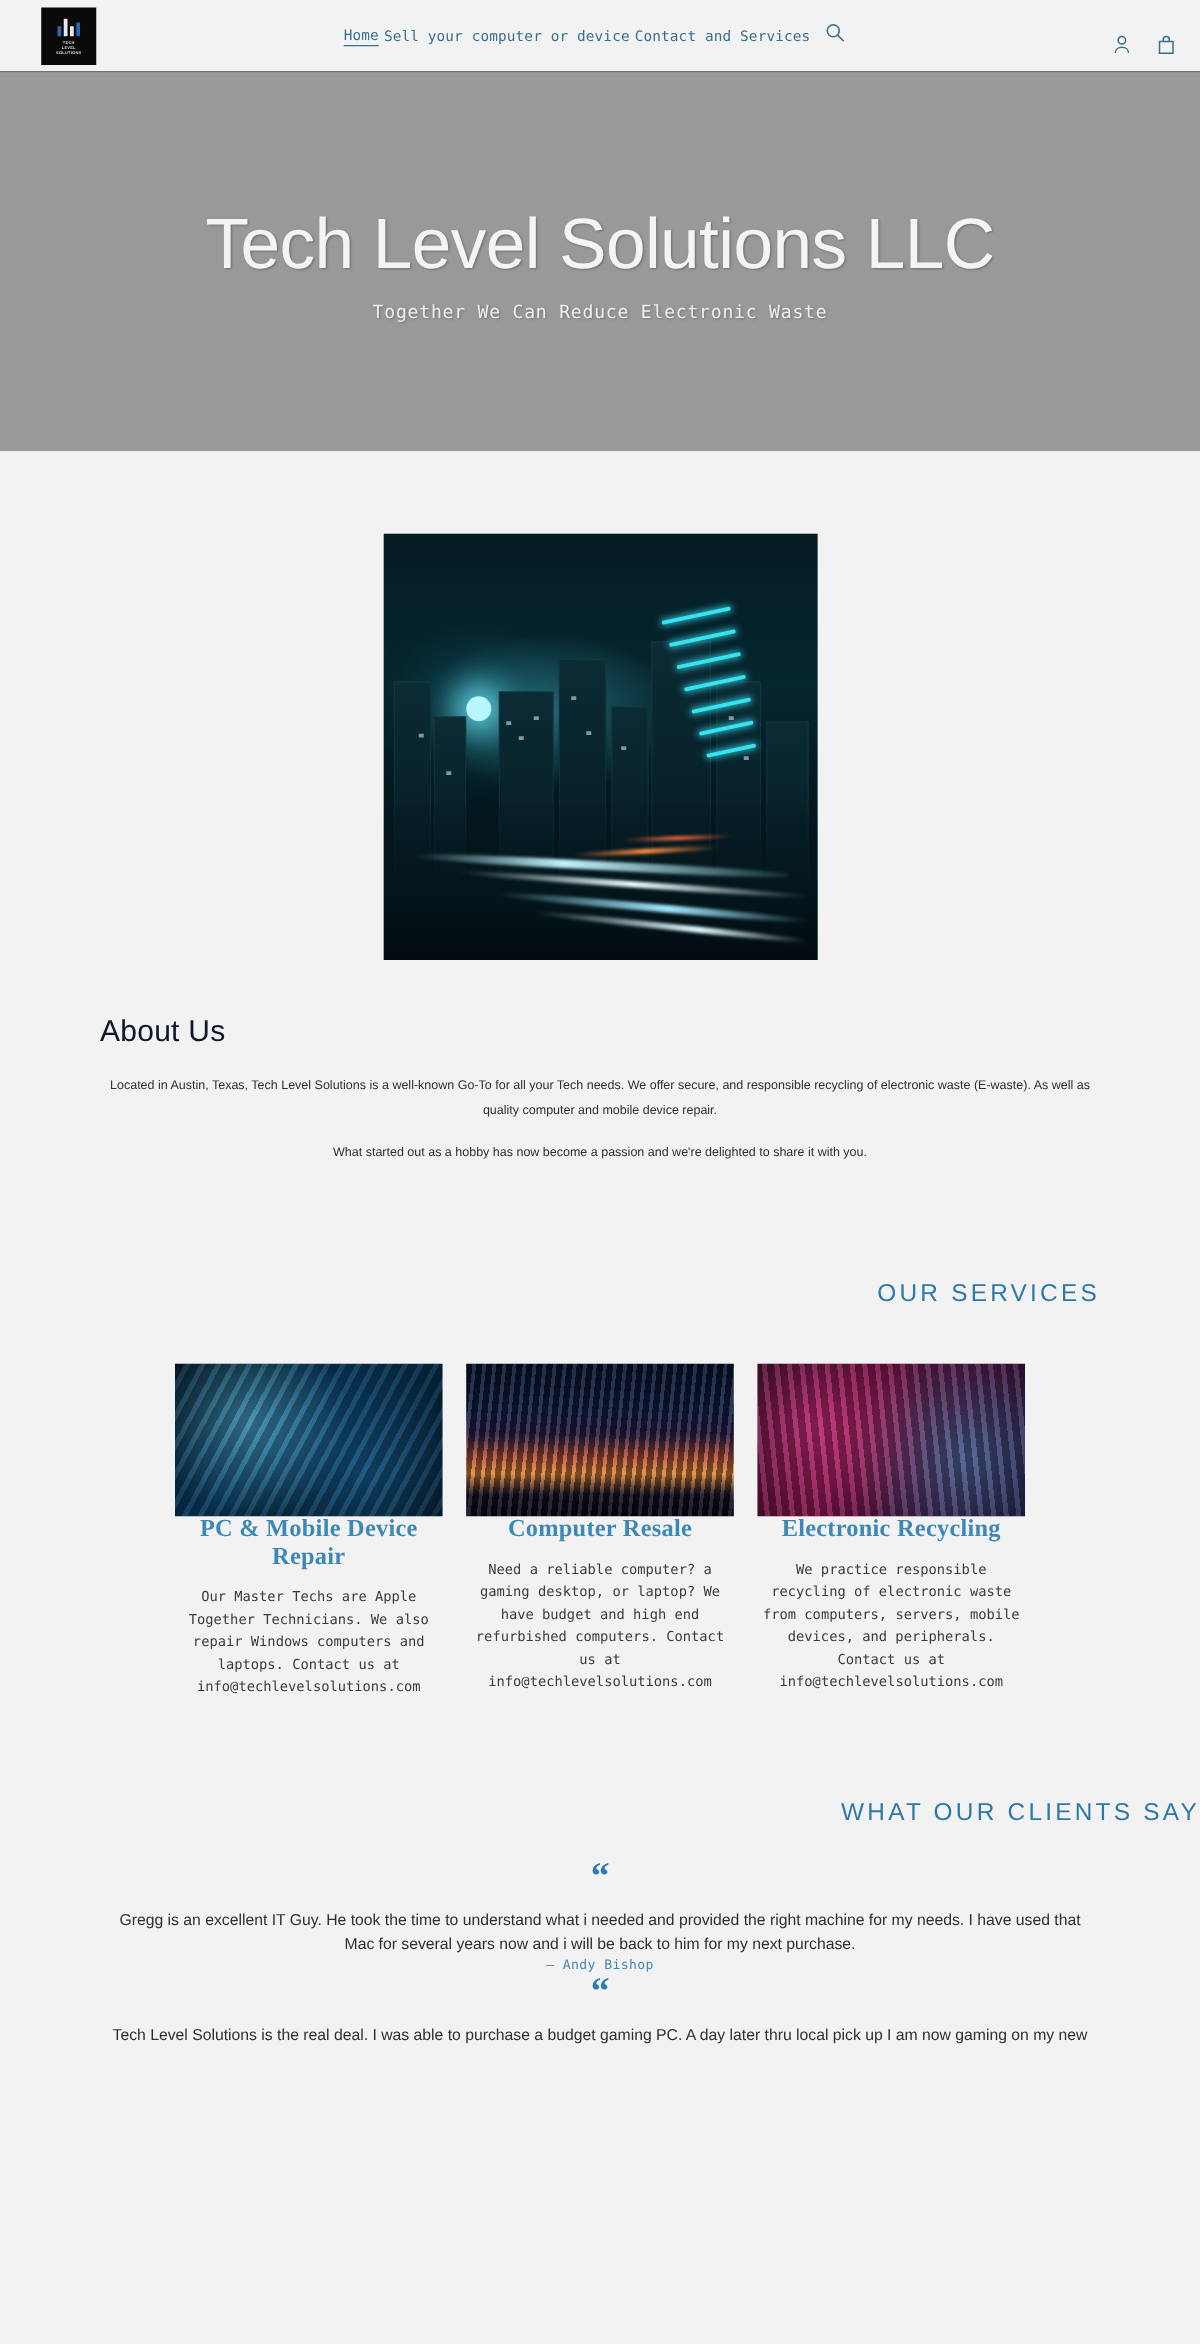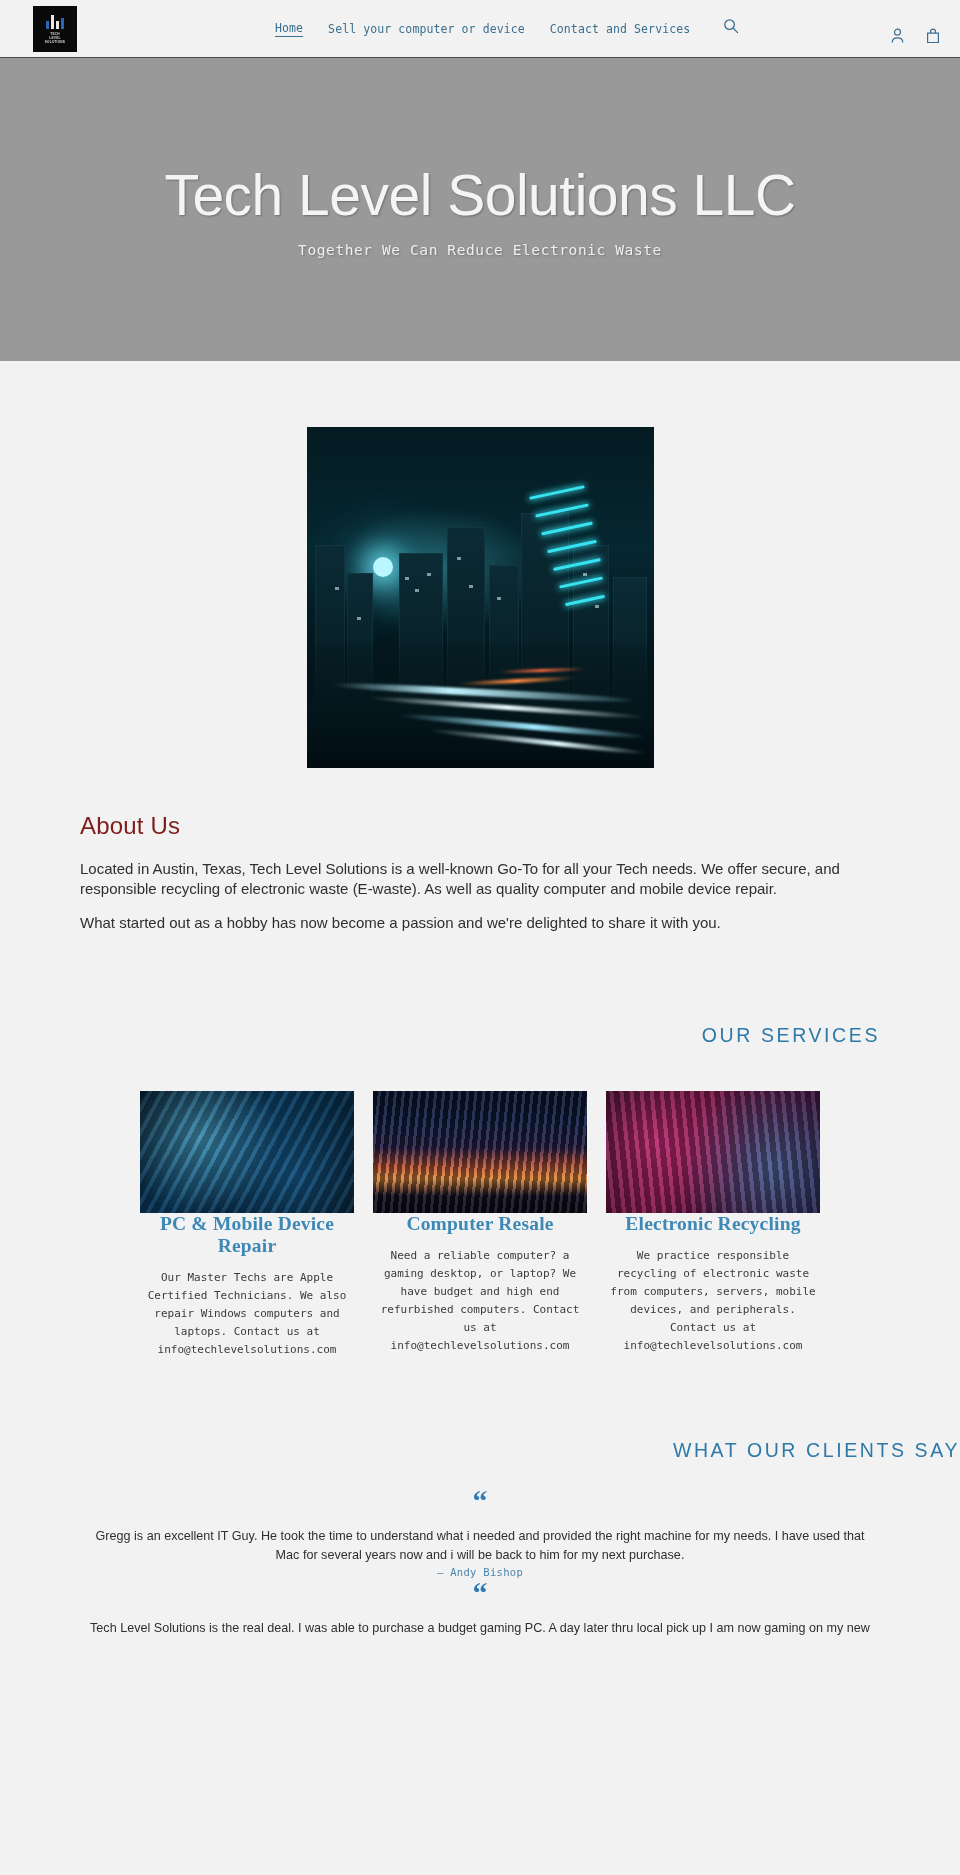--- a/index.html
+++ b/index.html
@@ -55,21 +55,21 @@
     font-family: "Liberation Sans", sans-serif;
     font-weight: 700;
   }
 
   .main-nav {
     position: absolute;
     left: 275px;
     top: 21px;
     display: flex;
     align-items: center;
-    gap: 25px;
+    gap: 4px;
   }
   .nav-link {
     font-family: "DejaVu Sans Mono", monospace;
     font-size: 11.5px;
     color: #3a6f8f;
     text-decoration: none;
     letter-spacing: .1px;
     white-space: nowrap;
     cursor: pointer;
   }
@@ -158,29 +158,30 @@
   .fi-road {
     position:absolute; left:0; right:0; bottom:0; height:125px;
     background: linear-gradient(180deg, rgba(6,22,28,.2), #03161c 55%, #020c11 100%);
   }
 
   .about { padding-top: 44px; }
   .about h2 {
     font-family: "Liberation Sans", sans-serif;
     font-weight: 400;
     font-size: 24px;
-    color: #7f1d1d;
+    color: #0f172a;
     letter-spacing: .2px;
     margin-bottom: 19px;
   }
   .about p {
-    font-size: 15px;
+    font-size: 10px;
     line-height: 19.5px;
     color: #2f2f2f;
     margin-bottom: 15px;
+    text-align: center;
   }
 
   .services { padding-top: 76px; }
   .section-title {
     text-align: right;
     font-family: "Liberation Sans", sans-serif;
     font-weight: 400;
     font-size: 19.5px;
     letter-spacing: 2.6px;
     color: #2d79a8;
@@ -356,21 +357,21 @@
 
     <section class="services">
       <h2 class="section-title">OUR SERVICES</h2>
       <div class="cards">
 
         <article class="card">
           <div class="card-img img-a">
               <div class="img-ovl ovl-a"></div>
             </div>
           <h3 class="card-title">PC &amp; Mobile Device Repair</h3>
-          <p class="card-body">Our Master Techs are Apple Certified Technicians. We also repair Windows computers and laptops. Contact us at info@techlevelsolutions.com</p>
+          <p class="card-body">Our Master Techs are Apple Together Technicians. We also repair Windows computers and laptops. Contact us at info@techlevelsolutions.com</p>
         </article>
 
         <article class="card">
           <div class="card-img img-b">
               <div class="img-ovl ovl-b"></div>
             </div>
           <h3 class="card-title">Computer Resale</h3>
           <p class="card-body">Need a reliable computer? a gaming desktop, or laptop? We have budget and high end refurbished computers. Contact us at info@techlevelsolutions.com</p>
         </article>
 

